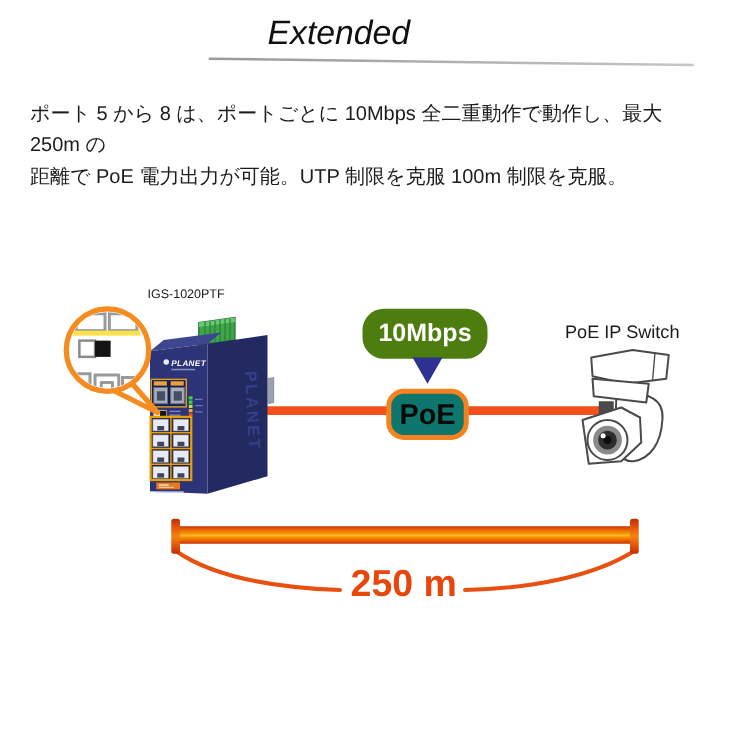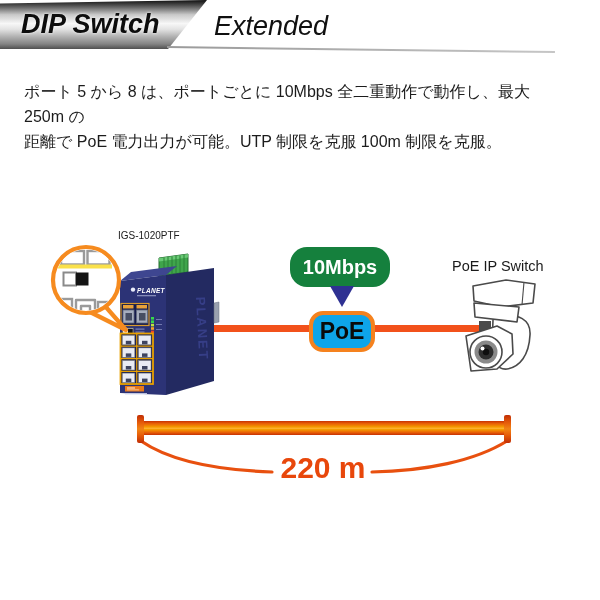--- a/index.html
+++ b/index.html
@@ -29,51 +29,48 @@
 
   
   .link-line{position:absolute;left:208px;top:325px;width:280px;height:6.5px;background:#F2511B;z-index:1;}
 
   
   .switch-svg{position:absolute;left:100px;top:245px;width:135px;height:160px;z-index:2;}
   .camera-svg{position:absolute;left:445px;top:270px;width:110px;height:115px;z-index:2;}
   .callout-svg{position:absolute;left:48px;top:236px;width:90px;height:100px;z-index:4;}
 
   
-  .speed-badge{position:absolute;left:290px;top:247px;width:100px;height:40px;background:#15803d;
+  .speed-badge{position:absolute;left:290px;top:247px;width:100px;height:40px;background:#4d7c0f;
     border-radius:17px;display:flex;align-items:center;justify-content:center;z-index:3;}
   .speed-badge-text{color:#fff;font-size:20px;font-weight:bold;}
   .speed-badge-tail{position:absolute;left:330px;top:286px;width:0;height:0;z-index:3;
     border-left:12px solid transparent;border-right:12px solid transparent;border-top:21px solid #2E3192;}
 
   
-  .poe-badge{position:absolute;left:309px;top:311px;width:66px;height:41px;background:#0ea5e9;
+  .poe-badge{position:absolute;left:309px;top:311px;width:66px;height:41px;background:#0f766e;
     border:4.5px solid #F5821E;border-radius:14px;box-sizing:border-box;
     display:flex;align-items:center;justify-content:center;z-index:3;}
   .poe-badge-text{color:#0a0a0a;font-size:23px;font-weight:bold;}
 
   
   .distance-bar{position:absolute;left:144px;top:421px;width:360px;height:14px;
     background:linear-gradient(180deg,#C63104 0%,#E85F06 18%,#F59E00 44%,#FFB23A 52%,#F59E00 60%,#E85F06 82%,#C63104 100%);z-index:1;}
   .distance-cap{position:absolute;top:415px;width:7px;height:28px;border-radius:2px;
     background:linear-gradient(180deg,#C12E05 0%,#E8600A 30%,#F08414 50%,#E8600A 70%,#C12E05 100%);z-index:2;}
   .cap-left{left:137px;}
   .cap-right{left:504px;}
   .distance-arc{position:absolute;left:130px;top:435px;width:390px;height:55px;z-index:1;}
   .distance-label{position:absolute;left:268px;top:451px;width:110px;text-align:center;
     font-size:30px;font-weight:bold;color:#E8470B;z-index:2;white-space:nowrap;}
 </style>
 </head>
 <body>
 
 <div class="stage">
 
-  <div class="banner">
-    <span class="banner-text">DIP Switch</span>
-  </div>
   <span class="extended-text">Extended</span>
   <div class="header-rule"></div>
 
   <div class="description">
     <span>ポート 5 から 8 は、ポートごとに 10Mbps 全二重動作で動作し、最大 250m の</span>
     <span>距離で PoE 電力出力が可能。UTP 制限を克服 100m 制限を克服。</span>
   </div>
 
   <div class="switch-model">IGS-1020PTF</div>
 
@@ -205,15 +202,15 @@
     </g>
   </svg>
 
   <div class="distance-bar"></div>
   <div class="distance-cap cap-left"></div>
   <div class="distance-cap cap-right"></div>
   <svg class="distance-arc" viewBox="0 0 390 55" xmlns="http://www.w3.org/2000/svg">
     <path d="M11,6 C40,26 85,35 142,37" fill="none" stroke="#E8500F" stroke-width="3.2" stroke-linecap="round"></path>
     <path d="M242,37 C295,36 345,26 377,6" fill="none" stroke="#E8500F" stroke-width="3.2" stroke-linecap="round"></path>
   </svg>
-  <div class="distance-label">220 m</div>
+  <div class="distance-label">250 m</div>
 
 </div>
 
 </body></html>

